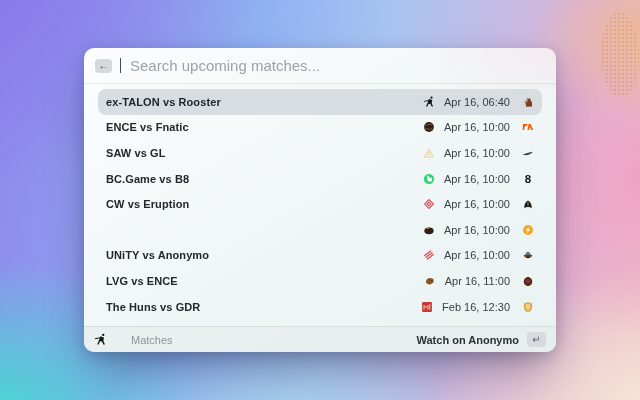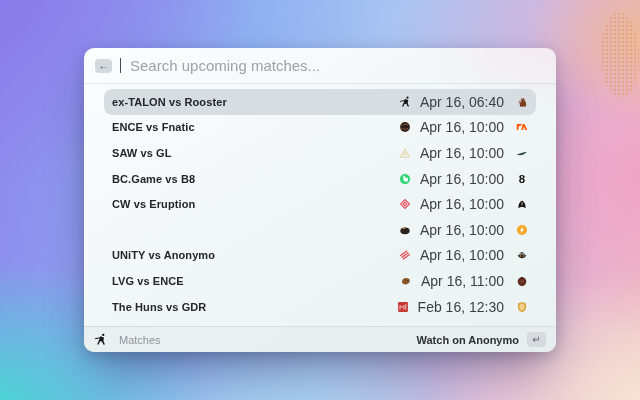--- a/index.html
+++ b/index.html
@@ -38,37 +38,37 @@
     width:17px; height:14px; border:none; border-radius:4px; background:#d4d9dd;
     color:#3a3e42; font-size:10px; line-height:1; display:flex; align-items:center;
     justify-content:center; cursor:pointer; flex:0 0 auto;
   }
   .caret { width:1px; height:15px; background:#454a50; flex:0 0 auto; margin-right:1px; }
   .search-input {
     flex:1; border:none; outline:none; background:transparent;
     font-family:"Liberation Sans", sans-serif; font-size:15px; color:#2b2f33;
   }
   .search-input::placeholder { color:#9ba2a9; }
-  .list { flex:1; padding:5px 20px; display:flex; flex-direction:column; }
+  .list { flex:1; padding:5px 14px; display:flex; flex-direction:column; }
   .row {
     height:25.6px; flex:0 0 25.6px; display:flex; align-items:center;
     padding:0 8px; border-radius:8px; cursor:default;
   }
   .row.selected { background:#d8dde2; }
   .row .title { font-size:11px; font-weight:bold; color:#23262a; letter-spacing:.1px; }
   .row .spacer { flex:1; }
   .row .logo { width:12px; height:12px; display:block; flex:0 0 auto; }
   .row .logo svg { width:12px; height:12px; display:block; }
-  .row .time { font-size:14px; color:#3d4145; margin:0 12px 0 9px; white-space:nowrap; }
+  .row .time { font-size:11px; color:#3d4145; margin:0 12px 0 9px; white-space:nowrap; }
   .footer {
     height:26px; flex:0 0 26px; display:flex; align-items:center; padding:0 10px;
     background:rgba(231,235,237,.65); border-top:1px solid rgba(40,50,60,.09);
     font-size:11px;
   }
-  .footer-left { display:flex; align-items:center; gap:12px; color:#8e949b; }
+  .footer-left { display:flex; align-items:center; gap:24px; color:#8e949b; }
   .cs-ico, .cs-ico svg { width:13px; height:13px; display:block; }
   .footer-right { margin-left:auto; display:flex; align-items:center; gap:8px; cursor:pointer; }
   .footer-right .action { color:#2c3034; font-weight:bold; }
   .key {
     width:19px; height:15px; border-radius:4px; background:#d6dade; color:#5c6167;
     font-size:10px; display:flex; align-items:center; justify-content:center;
   }
 </style>
 </head>
 <body>

